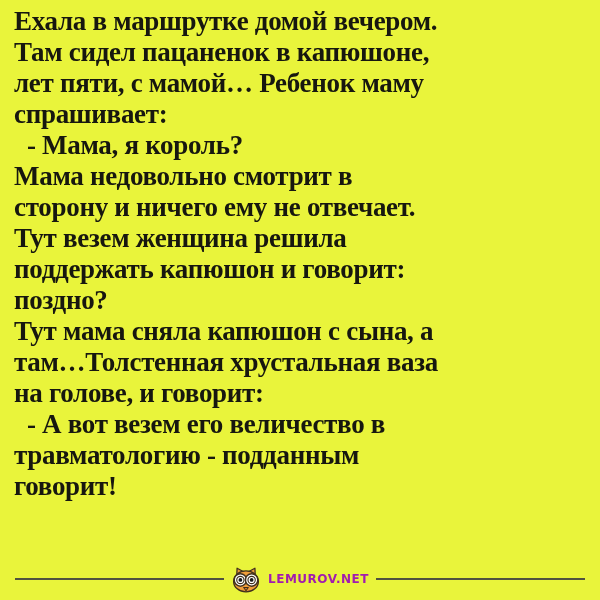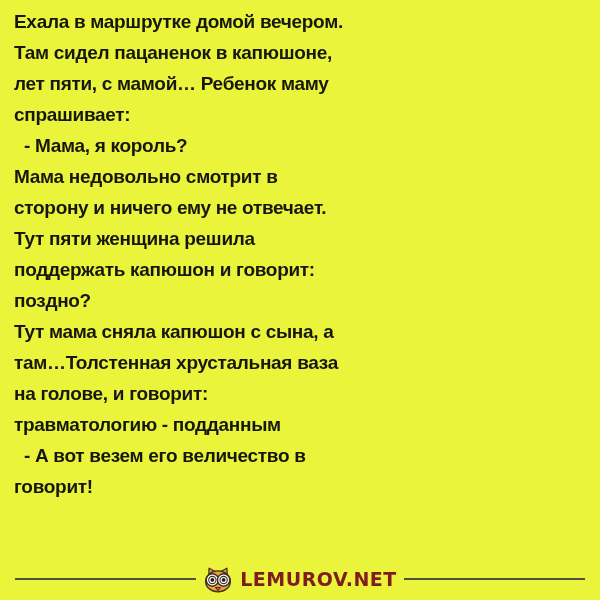--- a/index.html
+++ b/index.html
@@ -15,23 +15,23 @@
     font-family: "DejaVu Serif", serif;
   }
   .joke-text {
     position: absolute;
     top: 6px;
     left: 14px;
     right: 6px;
     overflow: hidden;
   }
   .joke-line {
-    font-family: Liberation Sans, sans-serif;
+    font-family: Liberation Serif, serif;
     font-weight: bold;
-    font-size: 19px;
+    font-size: 27px;
     line-height: 31px;
     color: #17170f;
     white-space: pre;
     letter-spacing: -0.3px;
   }
   .footer {
     position: absolute;
     left: 15px;
     right: 15px;
     bottom: 6px;
@@ -47,45 +47,45 @@
   }
   .owl-icon {
     width: 30px;
     height: 27px;
     flex: 0 0 auto;
     display: block;
   }
   .site-name {
     font-family: "DejaVu Sans", sans-serif;
     font-weight: bold;
-    font-size: 19px;
-    color: #7f1d1d;
+    font-size: 12px;
+    color: #a21caf;
     letter-spacing: 0.5px;
     white-space: nowrap;
   }
 </style>
 </head>
 <body>
 
 <div class="joke-text">
   <div class="joke-line">Ехала в маршрутке домой вечером.</div>
   <div class="joke-line">Там сидел пацаненок в капюшоне,</div>
   <div class="joke-line">лет пяти, с мамой… Ребенок маму</div>
   <div class="joke-line">спрашивает:</div>
   <div class="joke-line">  - Мама, я король?</div>
   <div class="joke-line">Мама недовольно смотрит в</div>
   <div class="joke-line">сторону и ничего ему не отвечает.</div>
-  <div class="joke-line">Тут пяти женщина решила</div>
+  <div class="joke-line">Тут везем женщина решила</div>
   <div class="joke-line">поддержать капюшон и говорит:</div>
   <div class="joke-line">поздно?</div>
   <div class="joke-line">Тут мама сняла капюшон с сына, а</div>
   <div class="joke-line">там…Толстенная хрустальная ваза</div>
   <div class="joke-line">на голове, и говорит:</div>
+  <div class="joke-line">  - А вот везем его величество в</div>
   <div class="joke-line">травматологию - подданным</div>
-  <div class="joke-line">  - А вот везем его величество в</div>
   <div class="joke-line">говорит!</div>
 </div>
 
 <div class="footer">
   <div class="divider"></div>
   <svg class="owl-icon" viewBox="0 0 32 28" xmlns="http://www.w3.org/2000/svg">
     <path d="M6,13 L6.5,2 L15,6.5 Z" fill="#f09d3a" stroke="#41301c" stroke-width="1.4" stroke-linejoin="round"></path>
     <path d="M26,13 L25.5,2 L17,6.5 Z" fill="#f09d3a" stroke="#41301c" stroke-width="1.4" stroke-linejoin="round"></path>
     <ellipse cx="16" cy="16" rx="13.2" ry="11.2" fill="#f09d3a" stroke="#41301c" stroke-width="1.4"></ellipse>
     <path d="M13.5,22.5 L18.5,22.5 L16,26 Z" fill="#d97c1e" stroke="#41301c" stroke-width="1.1" stroke-linejoin="round"></path>

